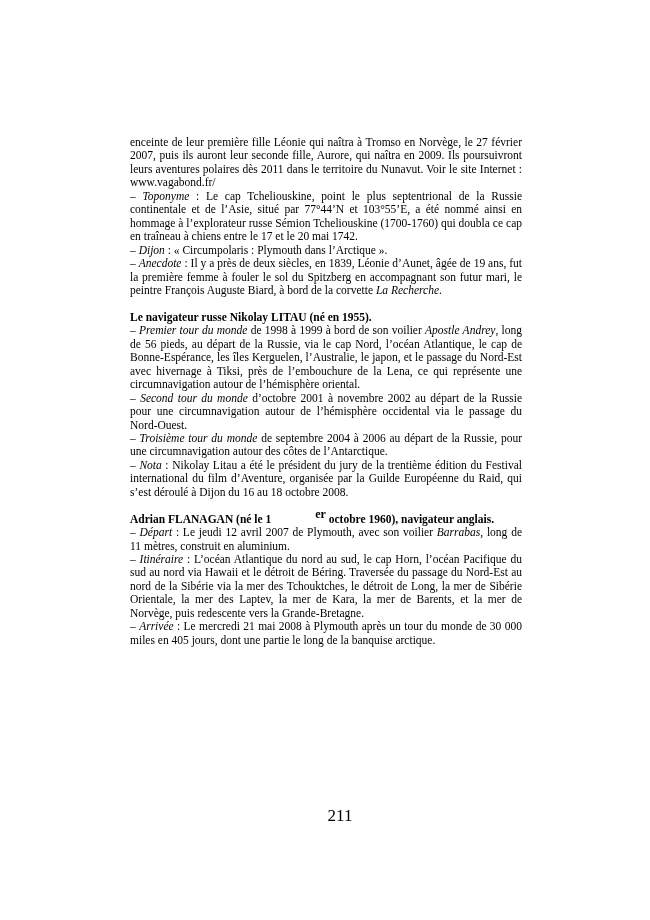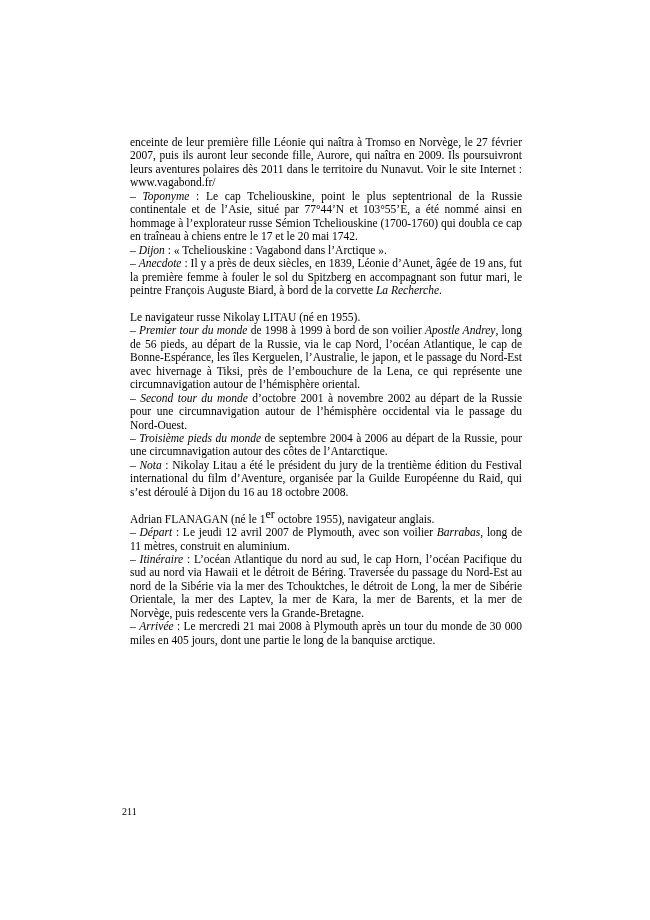--- a/index.html
+++ b/index.html
@@ -20,45 +20,46 @@
   .content {
     position: absolute;
     left: 130px;
     top: 136px;
     width: 392px;
     font-size: 11.5px;
     line-height: 13.45px;
     text-align: justify;
   }
   .content p { margin: 0; padding: 0; }
-  .content p.heading { font-weight: normal; margin-top: 13.45px; }
+  .content p.heading { font-weight: bold; margin-top: 13.45px; }
   .content .i { font-style: italic; }
   .content .u { }
-  .content sup { font-size: 12px; line-height: 0; font-weight: inherit; }
+  .content sup { font-size: 12px; line-height: 0; font-weight: inherit; margin-left: 44px; }
   .page-number {
     position: absolute;
     top: 806px;
-    left: 122px;
+    left: 144px;
     width: 392px;
-    font-size: 10px;
+    text-align: center;
+    font-size: 17px;
   }
 </style>
 </head>
 <body>
 
 <div class="page">
   <div class="content">
       <p class="paragraph"><span>enceinte de leur première fille Léonie qui naîtra à Tromso en Norvège, le 27 février 2007, puis ils auront leur seconde fille, Aurore, qui naîtra en 2009. Ils poursuivront leurs aventures polaires dès 2011 dans le territoire du Nunavut. Voir le site Internet : </span><span class="u">www.vagabond.fr/</span></p>
       <p class="paragraph"><span>– </span><span class="i u">Toponyme</span><span> : Le cap Tcheliouskine, point le plus septentrional de la Russie continentale et de l’Asie, situé par 77°44’N et 103°55’E, a été nommé ainsi en hommage à l’explorateur russe Sémion Tcheliouskine (1700-1760) qui doubla ce cap en traîneau à chiens entre le 17 et le 20 mai 1742.</span></p>
-      <p class="paragraph"><span>– </span><span class="i u">Dijon</span><span> : « Tcheliouskine : Vagabond dans l’Arctique ».</span></p>
+      <p class="paragraph"><span>– </span><span class="i u">Dijon</span><span> : « Circumpolaris : Plymouth dans l’Arctique ».</span></p>
       <p class="paragraph"><span>– </span><span class="i u">Anecdote</span><span> : Il y a près de deux siècles, en 1839, Léonie d’Aunet, âgée de 19 ans, fut la première femme à fouler le sol du Spitzberg en accompagnant son futur mari, le peintre François Auguste Biard, à bord de la corvette </span><span class="i">La Recherche</span><span>.</span></p>
       <p class="heading"><span>Le navigateur russe Nikolay LITAU (né en 1955).</span></p>
       <p class="paragraph"><span>– </span><span class="i u">Premier tour du monde</span><span> de 1998 à 1999 à bord de son voilier </span><span class="i">Apostle Andrey</span><span>, long de 56 pieds, au départ de la Russie, via le cap Nord, l’océan Atlantique, le cap de Bonne-Espérance, les îles Kerguelen, l’Australie, le japon, et le passage du Nord-Est avec hivernage à Tiksi, près de l’embouchure de la Lena, ce qui représente une circumnavigation autour de l’hémisphère oriental.</span></p>
       <p class="paragraph"><span>– </span><span class="i u">Second tour du monde</span><span> d’octobre 2001 à novembre 2002 au départ de la Russie pour une circumnavigation autour de l’hémisphère occidental via le passage du Nord-Ouest.</span></p>
-      <p class="paragraph"><span>– </span><span class="i u">Troisième pieds du monde</span><span> de septembre 2004 à 2006 au départ de la Russie, pour une circumnavigation autour des côtes de l’Antarctique.</span></p>
+      <p class="paragraph"><span>– </span><span class="i u">Troisième tour du monde</span><span> de septembre 2004 à 2006 au départ de la Russie, pour une circumnavigation autour des côtes de l’Antarctique.</span></p>
       <p class="paragraph"><span>– </span><span class="i u">Nota</span><span> : Nikolay Litau a été le président du jury de la trentième édition du Festival international du film d’Aventure, organisée par la Guilde Européenne du Raid, qui s’est déroulé à Dijon du 16 au 18 octobre 2008.</span></p>
-      <p class="heading"><span>Adrian FLANAGAN (né le 1</span><sup>er</sup><span> octobre 1955), navigateur anglais.</span></p>
+      <p class="heading"><span>Adrian FLANAGAN (né le 1</span><sup>er</sup><span> octobre 1960), navigateur anglais.</span></p>
       <p class="paragraph"><span>– </span><span class="i u">Départ</span><span> : Le jeudi 12 avril 2007 de Plymouth, avec son voilier </span><span class="i">Barrabas</span><span>, long de 11 mètres, construit en aluminium.</span></p>
       <p class="paragraph"><span>– </span><span class="i u">Itinéraire</span><span> : L’océan Atlantique du nord au sud, le cap Horn, l’océan Pacifique du sud au nord via Hawaii et le détroit de Béring. Traversée du passage du Nord-Est au nord de la Sibérie via la mer des Tchouktches, le détroit de Long, la mer de Sibérie Orientale, la mer des Laptev, la mer de Kara, la mer de Barents, et la mer de Norvège, puis redescente vers la Grande-Bretagne.</span></p>
       <p class="paragraph"><span>– </span><span class="i u">Arrivée</span><span> : Le mercredi 21 mai 2008 à Plymouth après un tour du monde de 30 000 miles en 405 jours, dont une partie le long de la banquise arctique.</span></p>
     </div>
   <div class="page-number">211</div>
 </div>
 
 </body></html>

